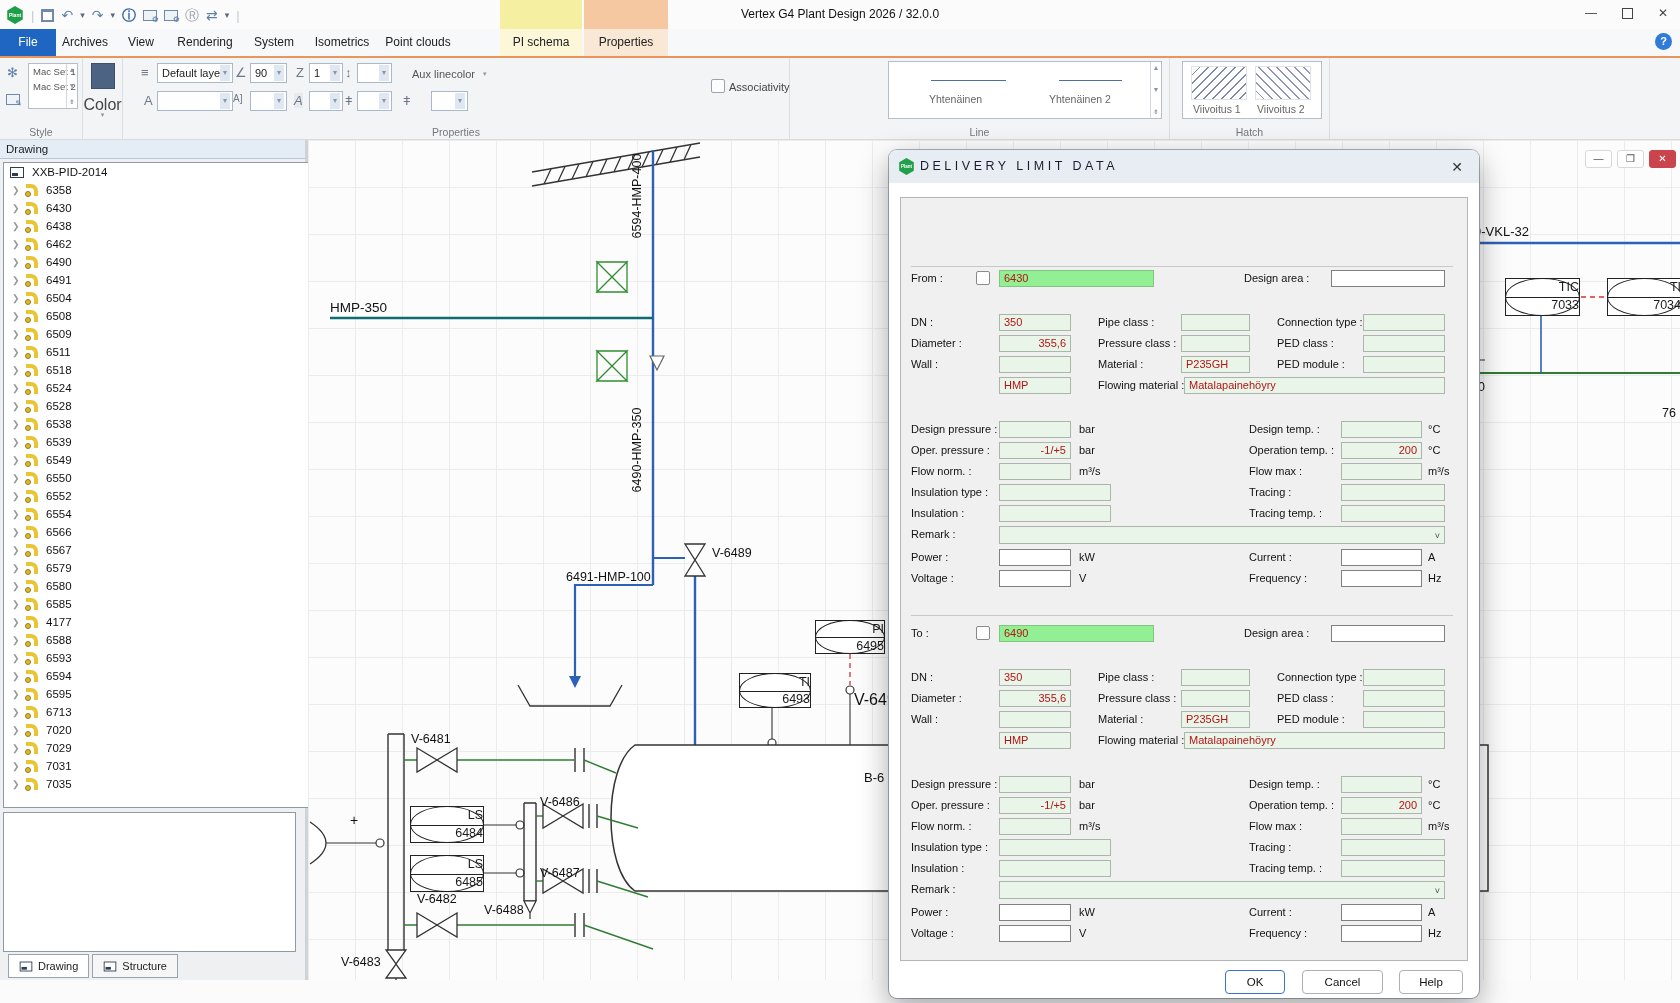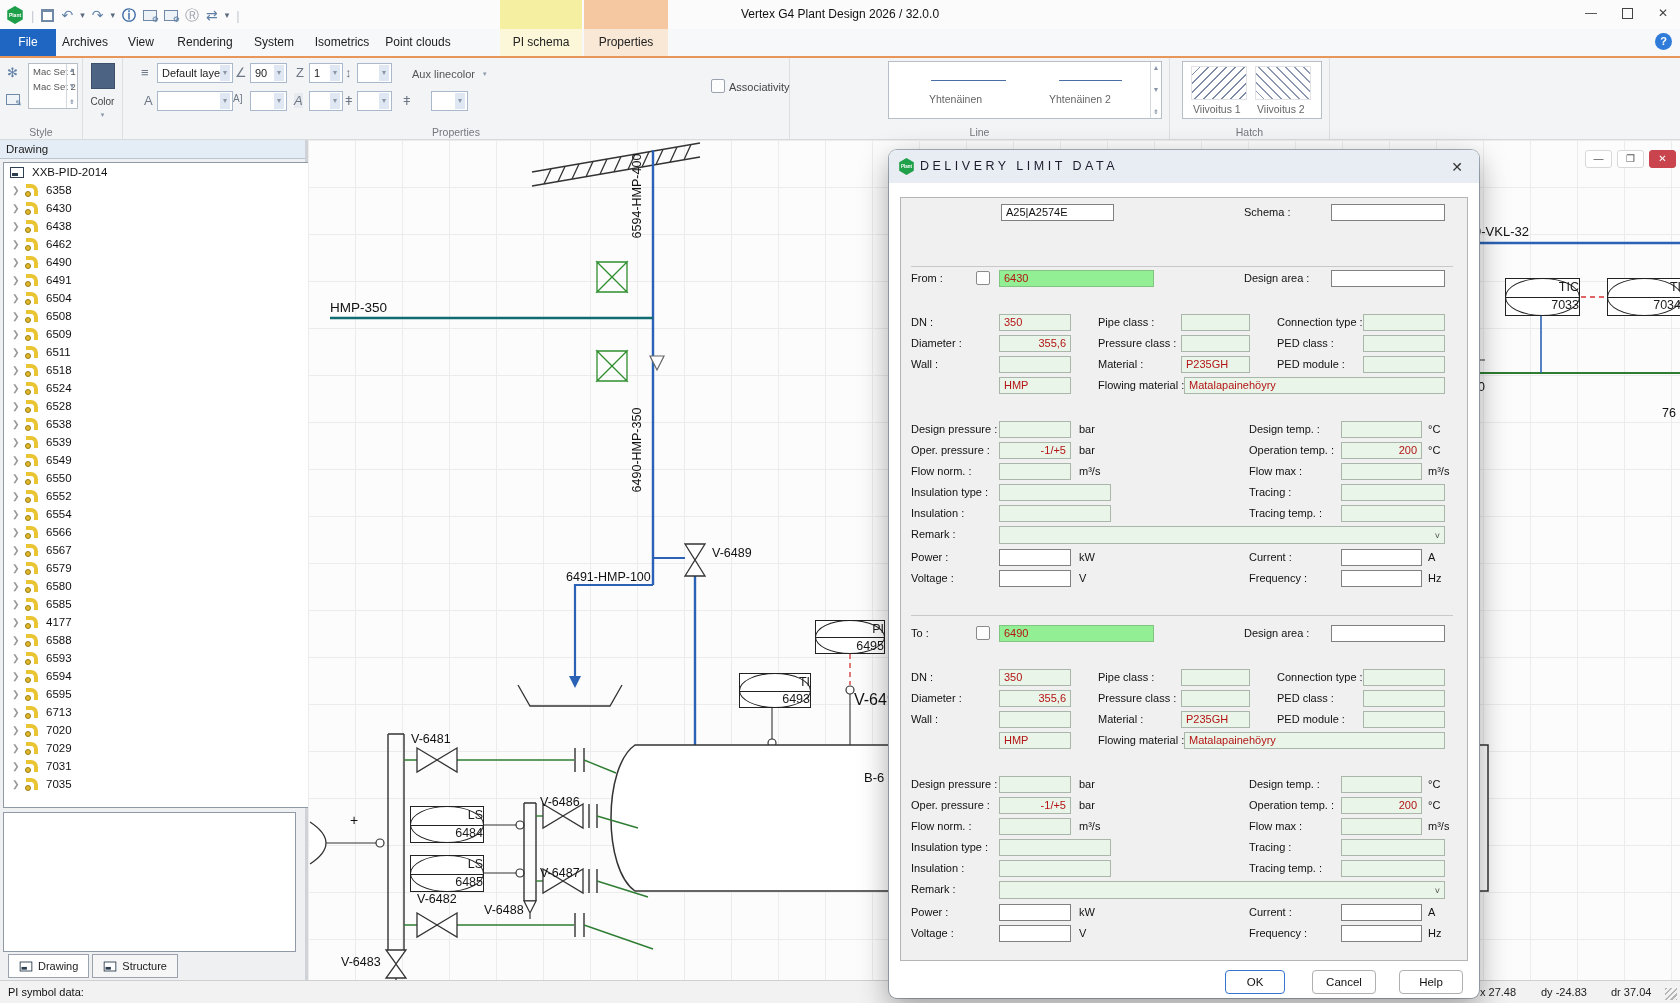--- a/index.html
+++ b/index.html
@@ -188,21 +188,21 @@
             <span>▲</span>
             <span>▼</span>
             <span>⇟</span>
           </div>
       </div>
       <div class="glabel">Style</div>
     </div>
 
     <div class="grp" style="left:83px;width:40px">
       <div class="swatch" style="position:absolute;left:8px;top:5px"></div>
-      <div style="position:absolute;left:0;right:0;top:38px;text-align:center;font-size:10px;color:#444">Color</div>
+      <div style="position:absolute;left:0;right:0;top:38px;text-align:center;font-size:16px;color:#444">Color</div>
       <div style="position:absolute;left:0;right:0;top:53px;text-align:center;font-size:7px;color:#8b97a8">▾</div>
     </div>
 
     <div class="grp" style="left:123px;width:667px">
       <span class="ric" style="left:18px;top:7px">≡</span>
       <div class="combo" style="left:34px;top:5px;width:76px">Default layers</div>
       <span class="ric" style="left:21px;top:35px">A</span>
       <div class="combo" style="left:34px;top:33px;width:76px"></div>
       <span class="ric" style="left:112px;top:7px">∠</span>
       <div class="combo" style="left:127px;top:5px;width:37px">90</div>
@@ -626,41 +626,29 @@
         <b>7034</b>
     </div>
 
     <div class="cwinbtns">
       <span class="cwb">—</span>
       <span class="cwb">❐</span>
       <span class="cwb close">✕</span>
     </div>
   </div>
 
-  <div class="statusbar">
-    <span class="sl">PI symbol data:</span>
-    <span class="sv" style="left:1480px">x 27.48</span>
-    <span class="sv" style="left:1541px">dy -24.83</span>
-    <span class="sv" style="left:1611px">dr 37.04</span>
-    <span class="grip"></span>
-  </div>
 
   <div class="dialog">
     <div class="dhead">
       <span class="dicon">Plant</span>
       <span class="dtitle">DELIVERY LIMIT DATA</span>
       <span class="dclose">✕</span>
     </div>
     <div class="dpanel">
 
-      <div style="position:absolute;left:0;top:6px;right:0;height:19px">
-        <div class="fld w" style="left:100px;width:113px">A25|A2574E</div>
-        <span class="lb" style="left:343px">Schema :</span>
-        <div class="fld w" style="left:430px;width:114px"></div>
-      </div>
       <div class="hsep" style="top:68px"></div>
 
       <div class="sect" style="top:72px">
         <div class="frow">
           <span class="lb" style="left:10px">From :</span>
           <span class="cbx" style="left:75px"></span>
           <div class="fld g" style="left:98px;width:155px">6430</div>
           <span class="lb" style="left:343px">Design area :</span>
           <div class="fld w" style="left:430px;width:114px"></div>
         </div>
@@ -851,17 +839,17 @@
           <div class="fld w" style="left:98px;width:72px"></div>
           <span class="unit" style="left:178px">V</span>
           <span class="lb" style="left:348px">Frequency :</span>
           <div class="fld w" style="left:440px;width:81px"></div>
           <span class="unit" style="left:527px">Hz</span>
         </div>
       </div>
     </div>
 
     <button class="dbtn ok" style="left:336px;width:60px">OK</button>
-    <button class="dbtn" style="left:423px;width:64px">Cancel</button>
+    <button class="dbtn" style="left:413px;width:81px">Cancel</button>
     <button class="dbtn" style="left:510px;width:64px">Help</button>
   </div>
 
 </div>
 
 </body></html>

